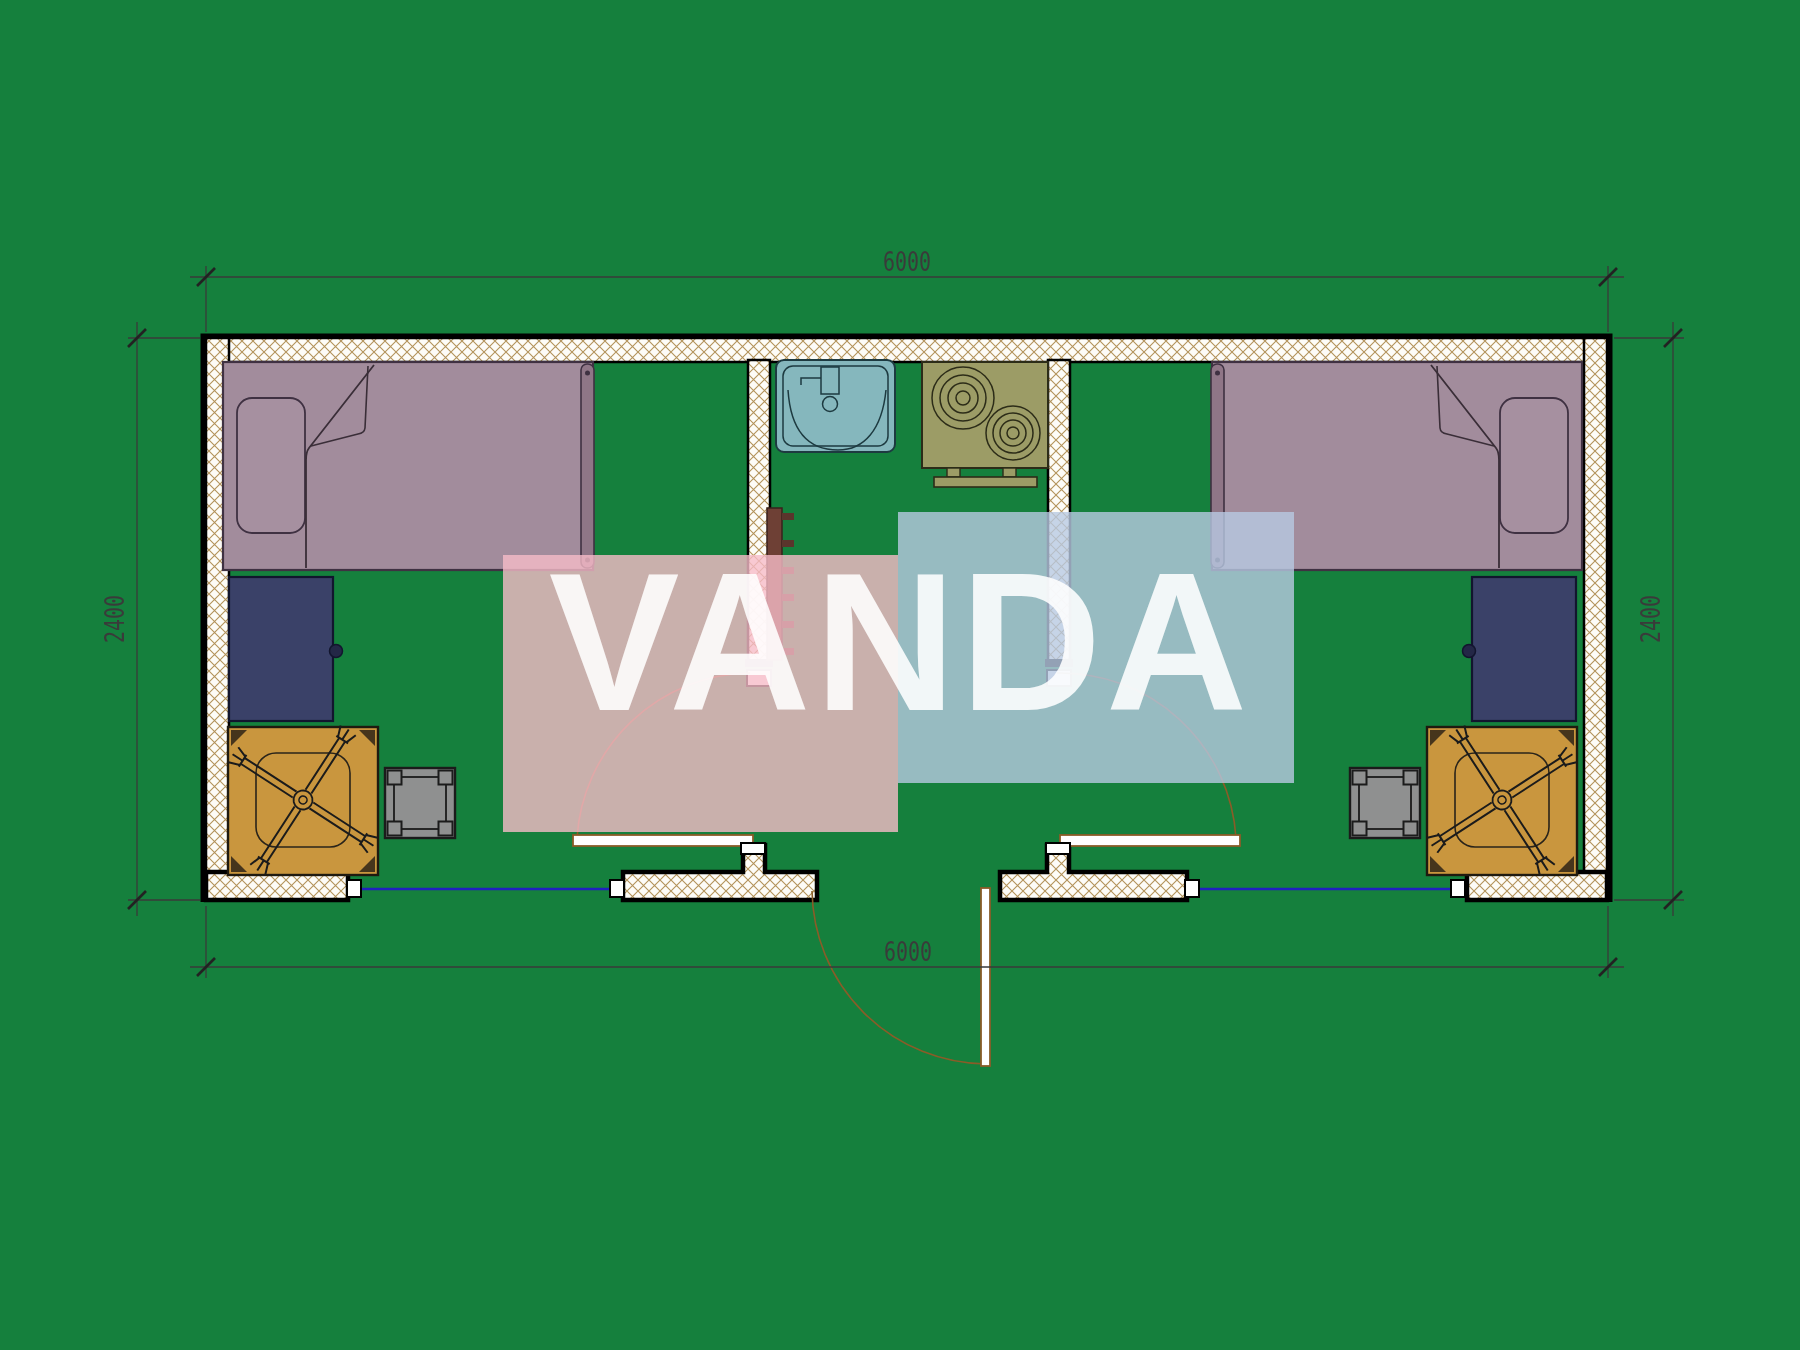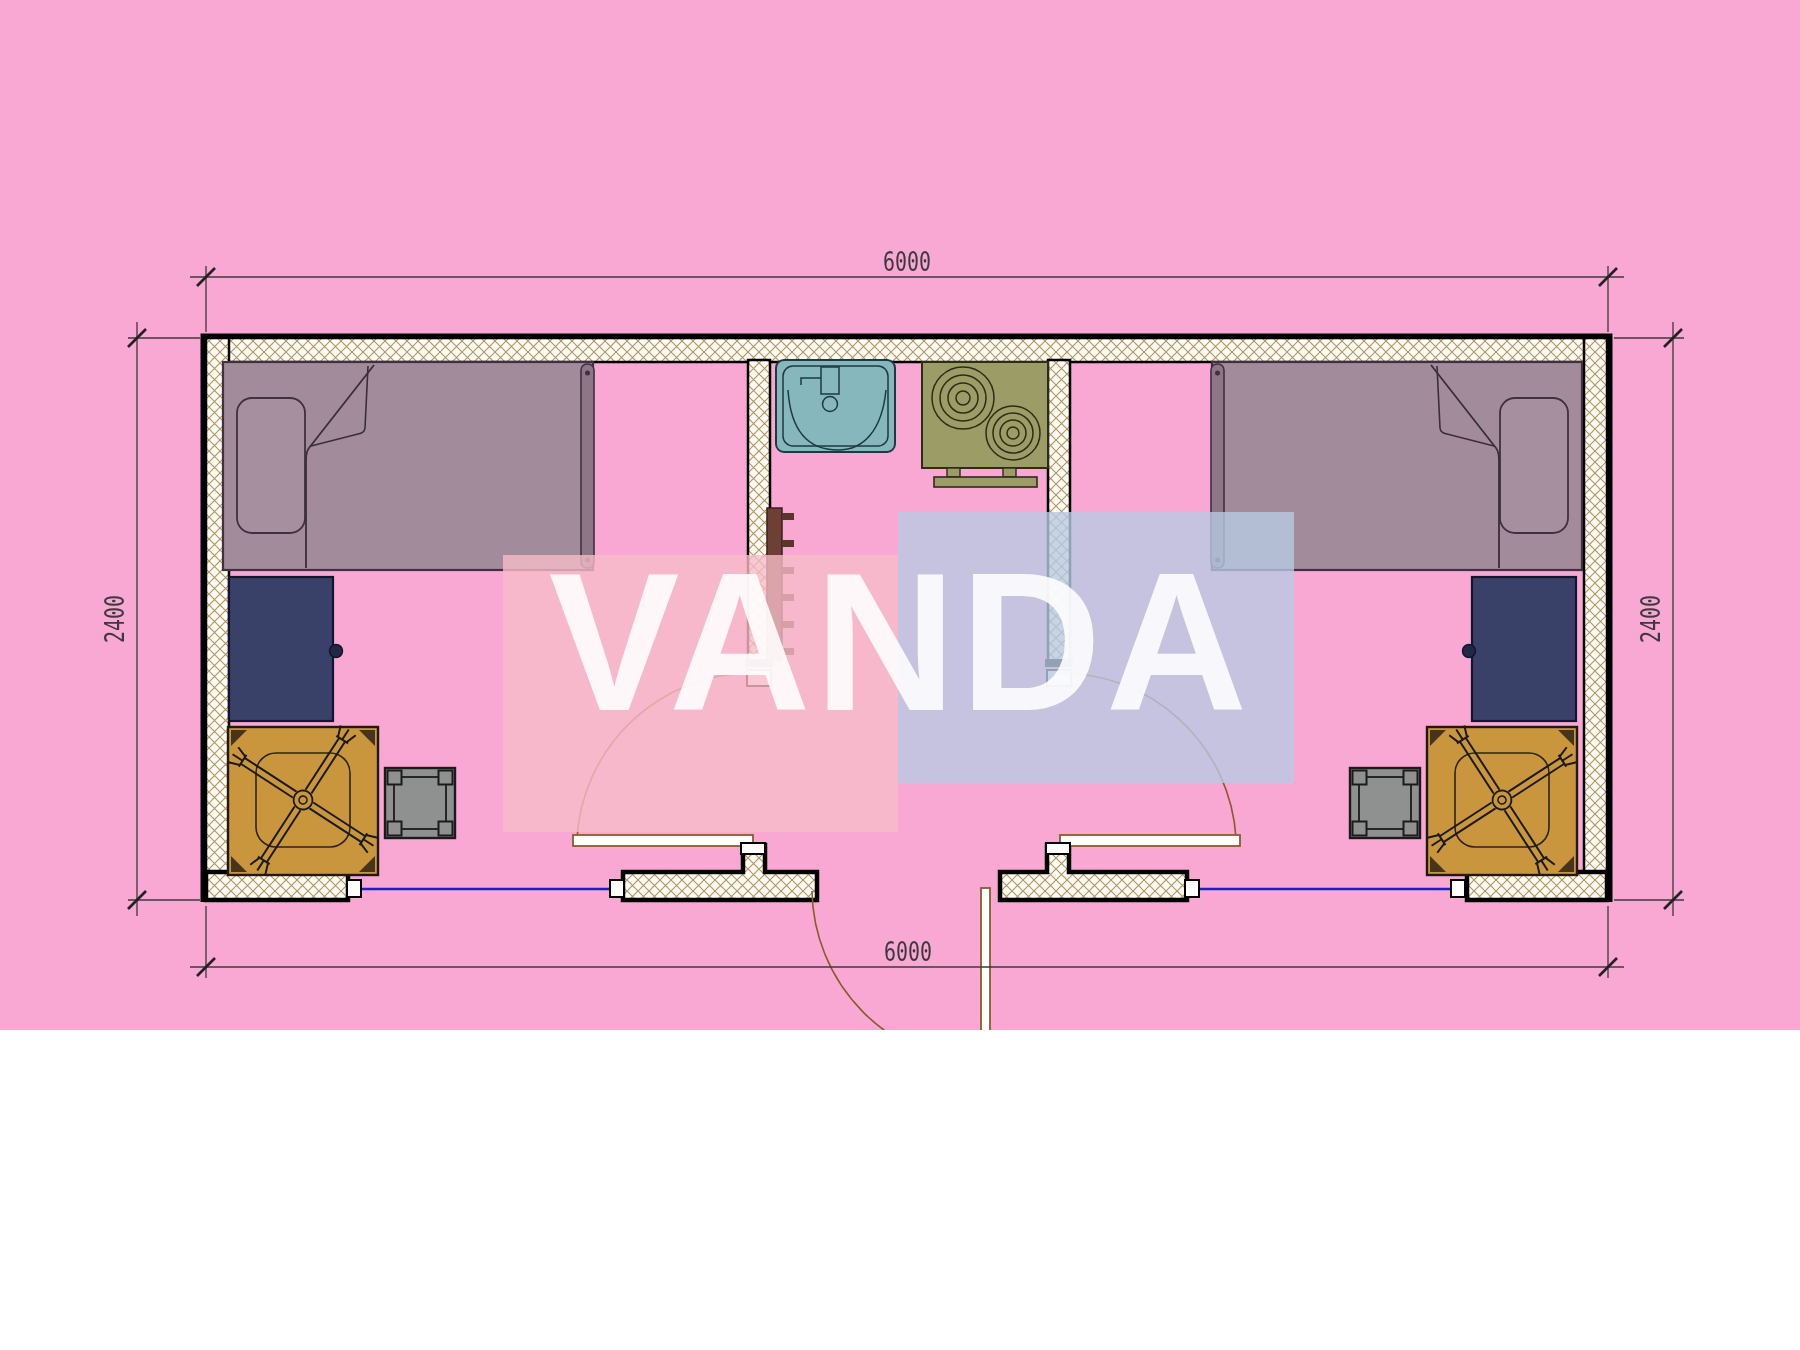--- a/index.html
+++ b/index.html
@@ -1,16 +1,16 @@
 <!DOCTYPE html>
 <html><head>
 <meta charset="utf-8">
 <style>
   html,body{margin:0;padding:0;background:#ffffff;}
-  .canvas{position:relative;width:1800px;height:1030px;background:#f9a8d4;overflow:hidden;
+  .canvas{position:relative;width:1800px;height:1350px;background:#15803d;overflow:hidden;
           font-family:"Liberation Sans",sans-serif;}
   svg{position:absolute;left:0;top:0;}
   .dim-text{font-family:"DejaVu Sans Mono",monospace;font-size:27px;fill:#3a3a3a;}
   .wm-text{font-family:"Liberation Sans",sans-serif;font-weight:bold;font-size:196px;letter-spacing:4px;}
   .wall{stroke:#000;stroke-width:2.5;}
   .wallseg{stroke:#000;stroke-width:4.5;}
   .thin{stroke:#2a241a;stroke-width:1.6;fill:none;}
   .door{stroke:#8a5c28;stroke-width:1.6;fill:none;}
   .leaf{fill:#ffffff;stroke:#8a5c28;stroke-width:1.8;}
   .dimline{stroke:#3a3a3a;stroke-width:1.3;}

